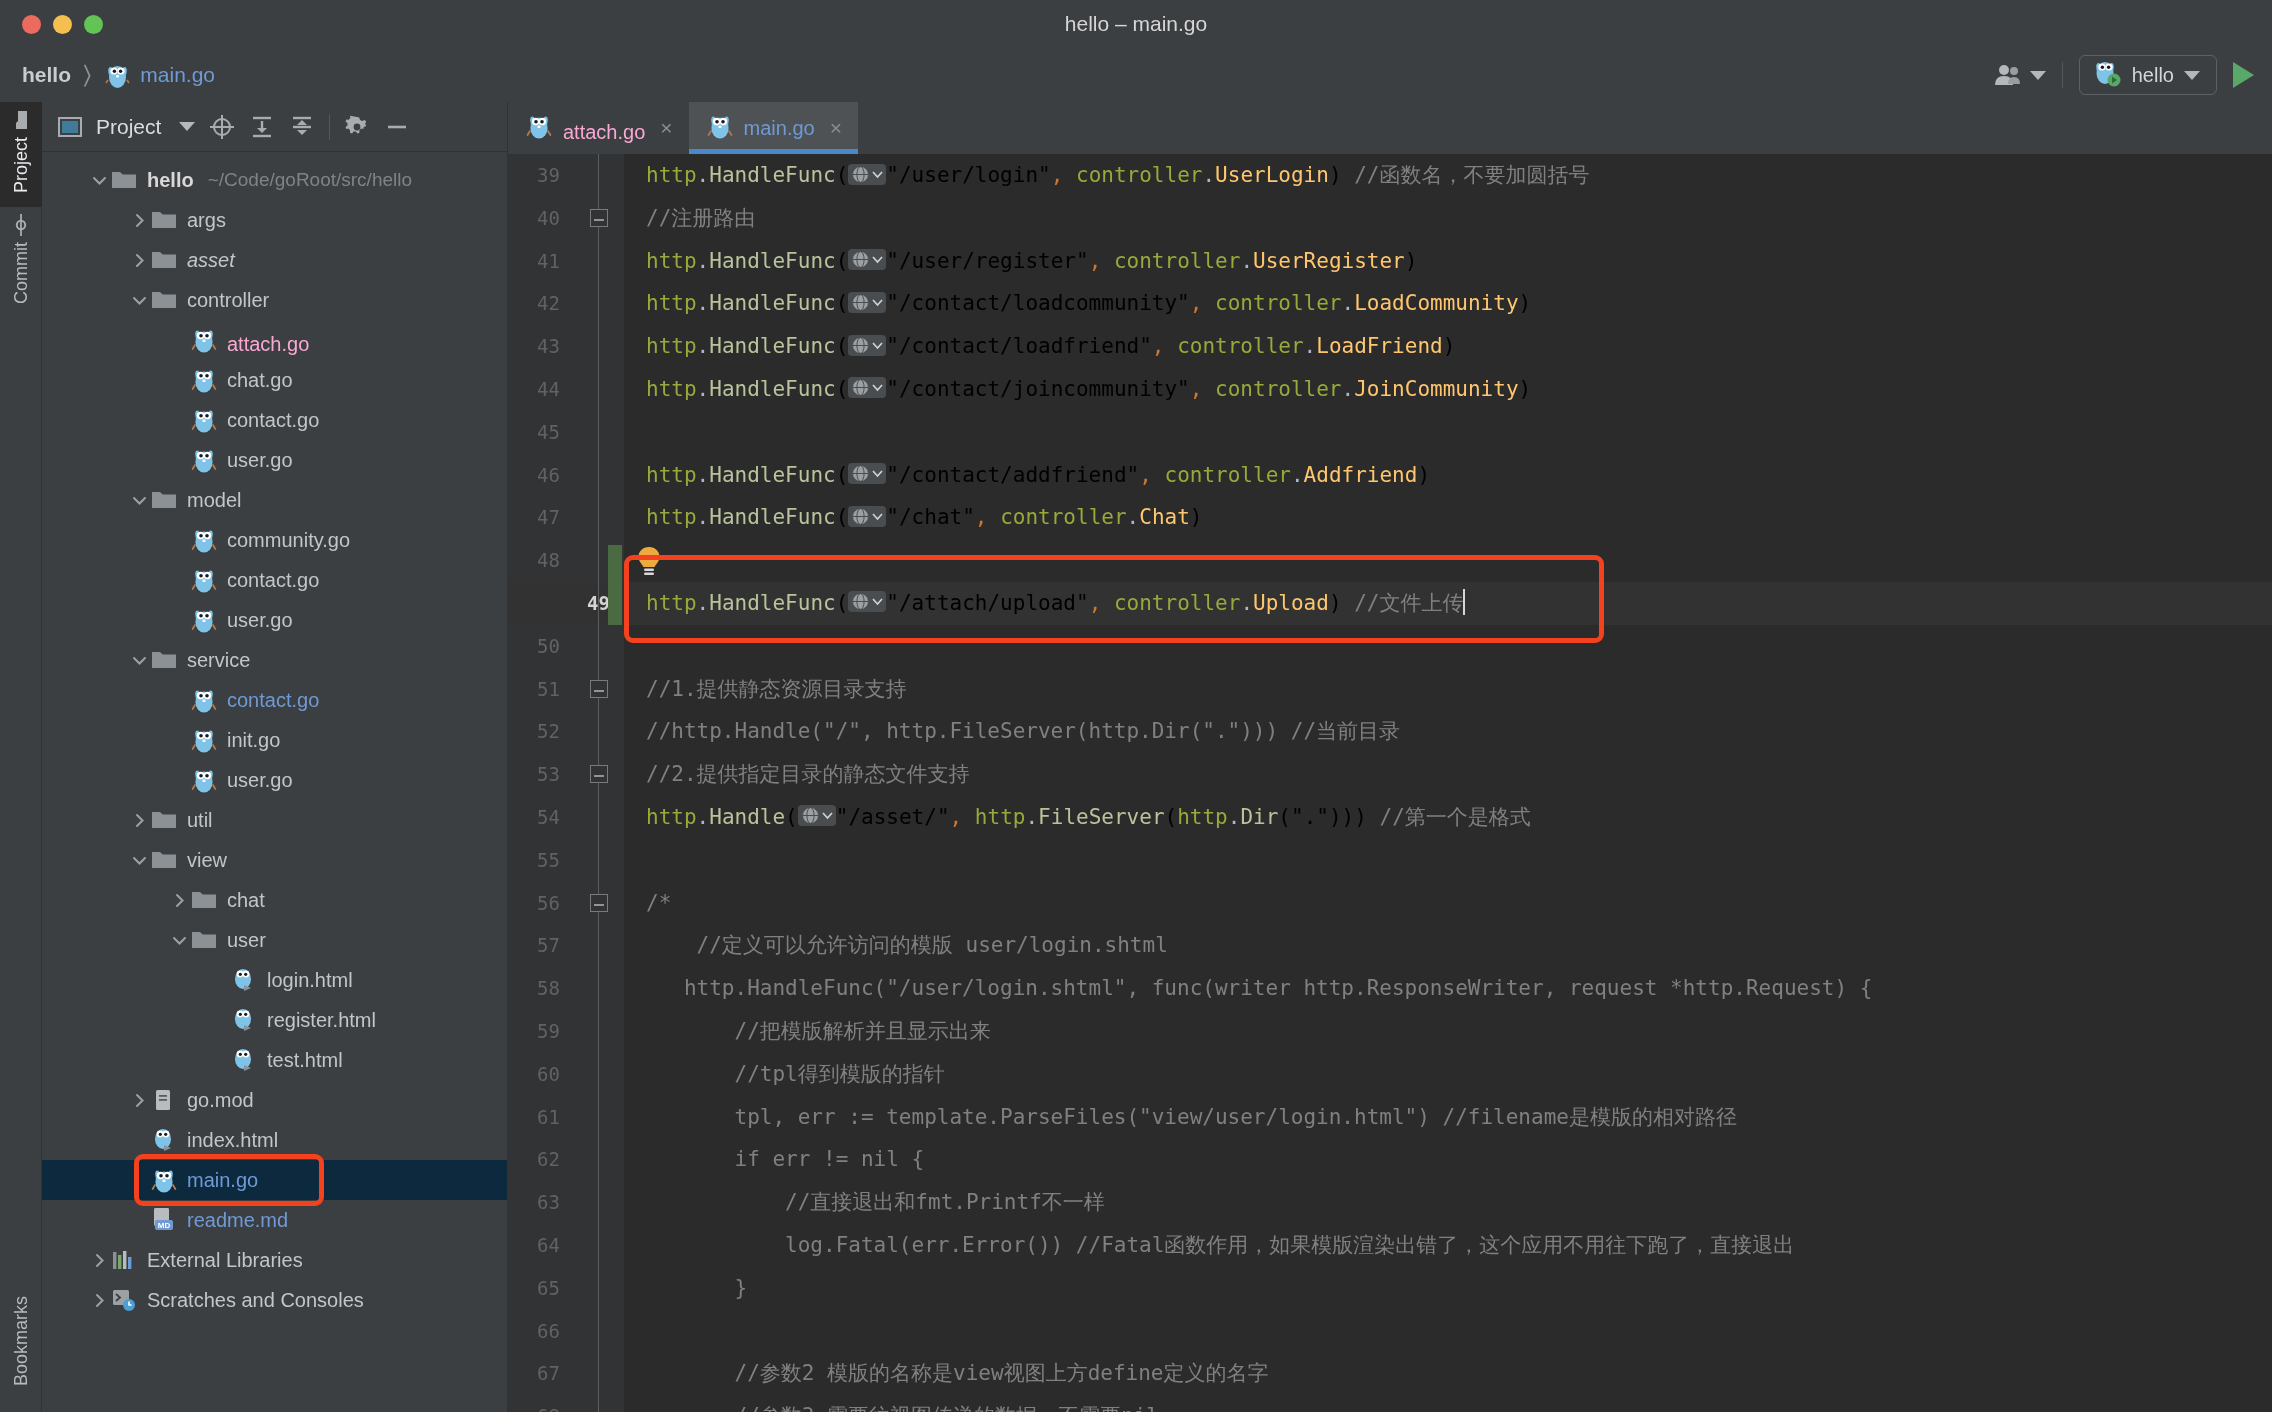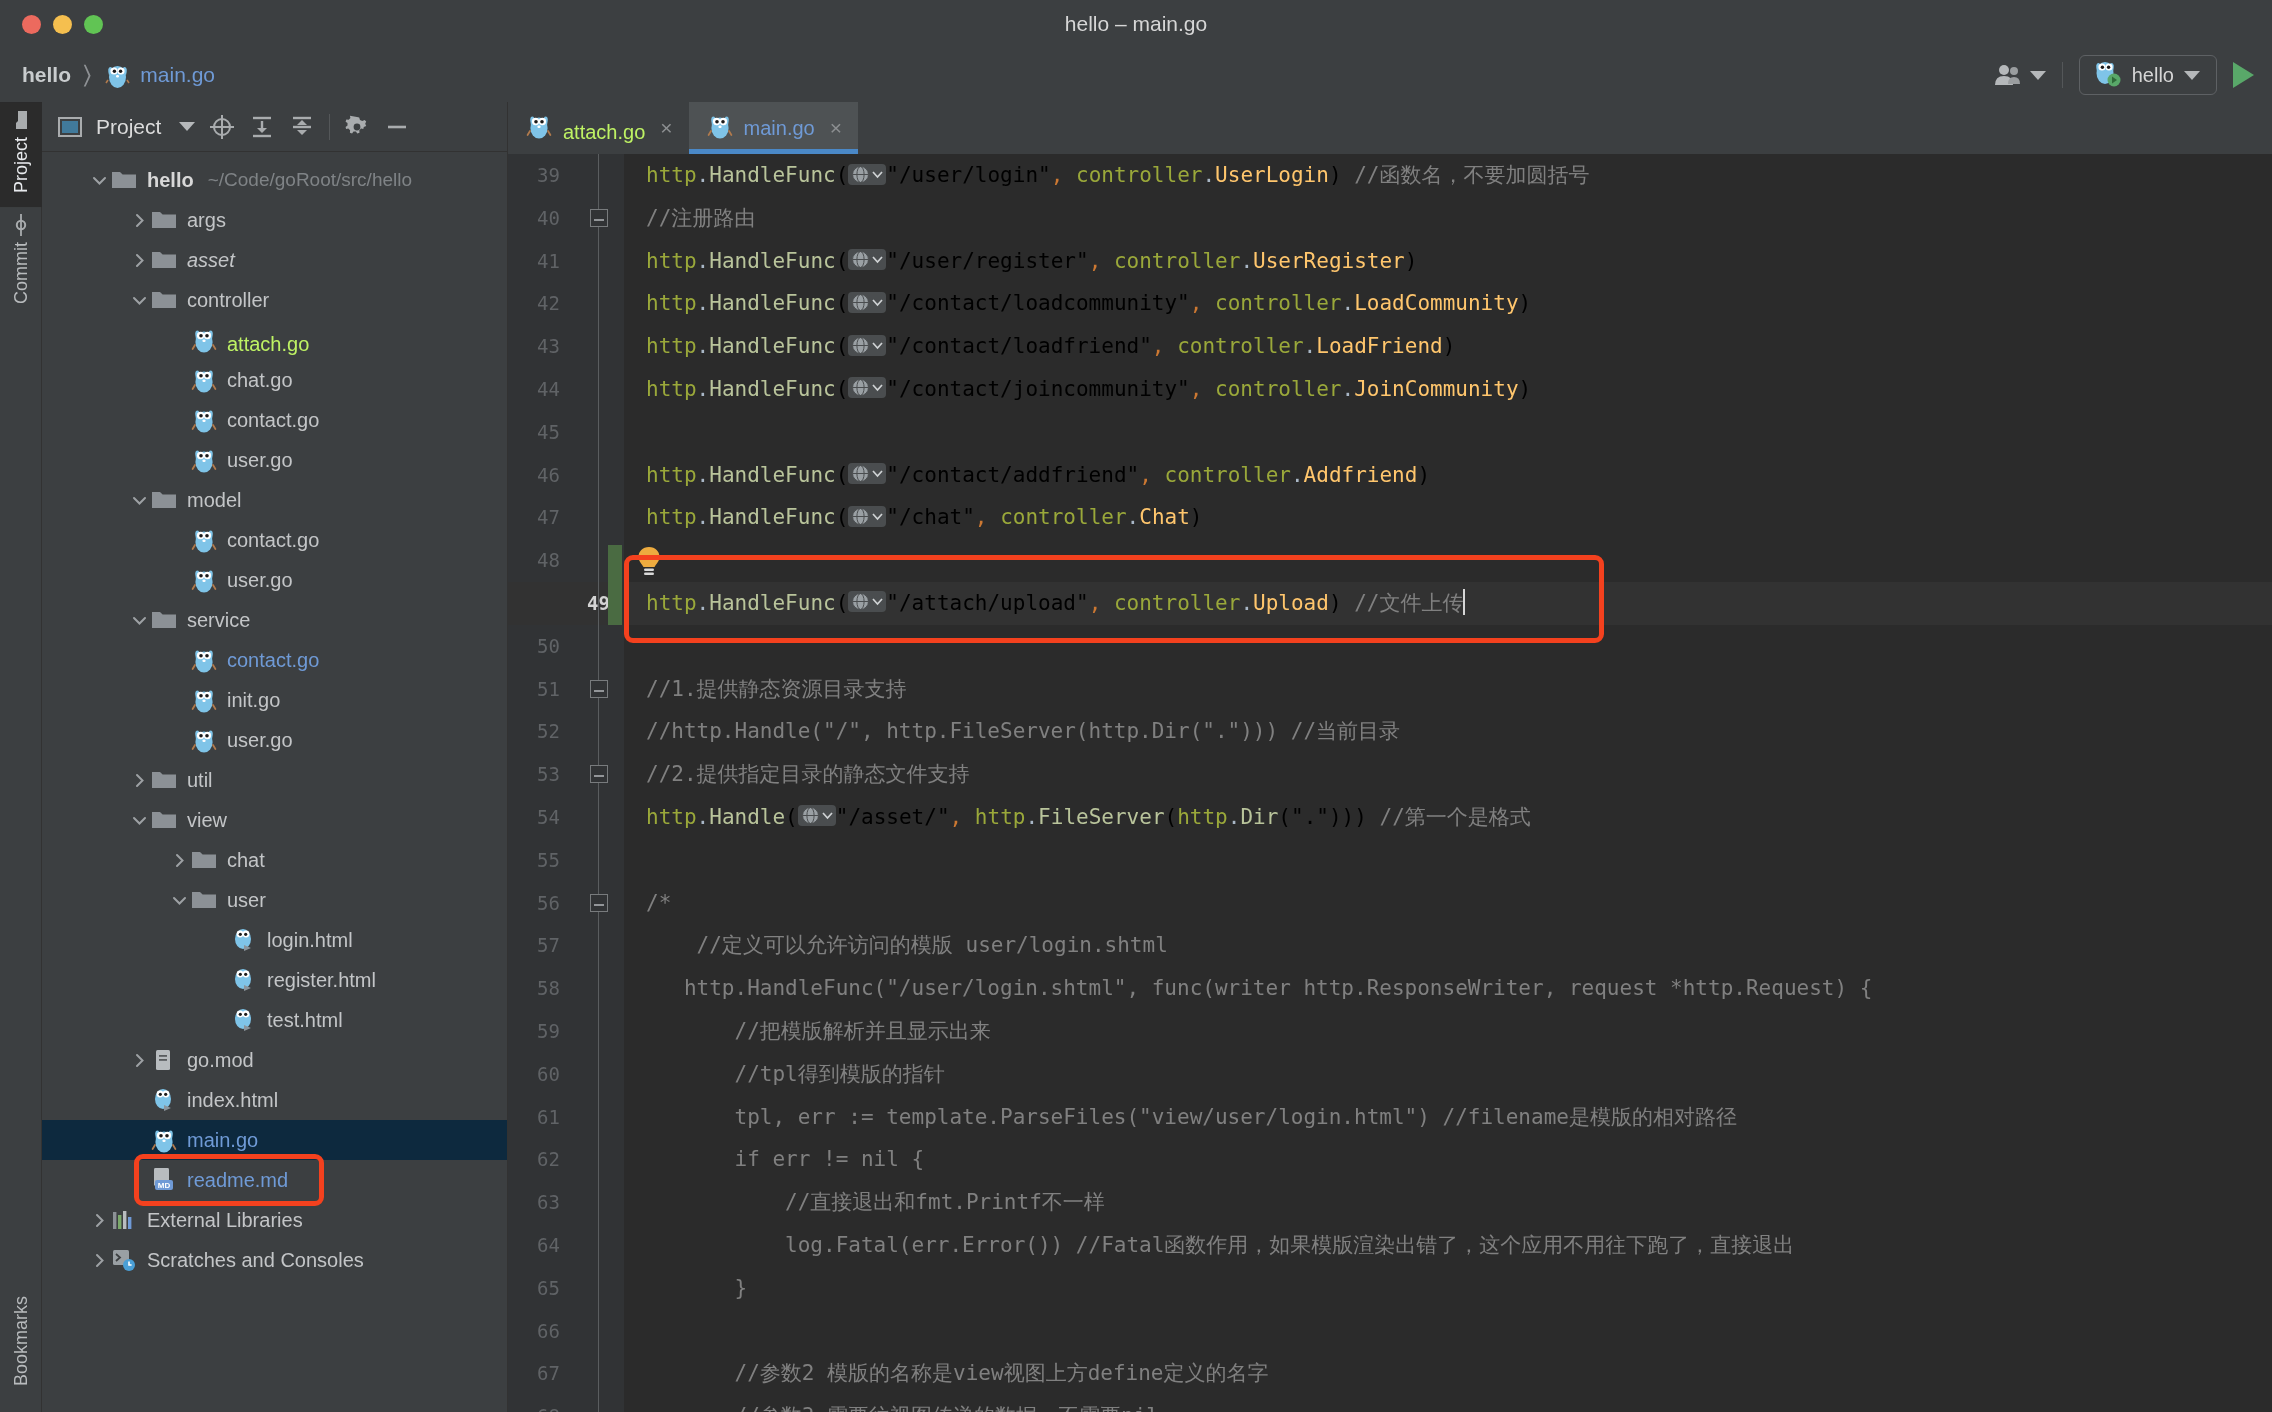--- a/index.html
+++ b/index.html
@@ -85,21 +85,21 @@
   .node {
     height: 40px; display: flex; align-items: center;
     font-size: 20px; color: #c3c5c7; white-space: nowrap; cursor: pointer;
   }
   .node.selected { background: #0d293e; }
   .arrow { width: 22px; flex: 0 0 22px; display: flex; align-items: center; justify-content: center; }
   .arrow svg { display: block; }
   .node-ico { width: 28px; flex: 0 0 28px; display: flex; align-items: center; justify-content: center; margin-right: 9px; }
   .node-label.bold { font-weight: bold; color: #d8d8d8; }
   .node-sub { color: #7f8386; margin-left: 14px; font-size: 19px; }
-  .c-green { color: #bef264; margin-top: 9px; }
+  .c-green { color: #f9a8d4; margin-top: 9px; }
   .c-blue { color: #6f9ad6; }
   .c-plain { color: #c3c5c7; }
 
   
   .editor { flex: 1 1 auto; display: flex; flex-direction: column; background: #2b2b2b; min-width: 0; }
   .tabbar { height: 52px; flex: 0 0 52px; background: #3c3f41; display: flex; align-items: stretch; }
   .tab {
     display: flex; align-items: center; gap: 11px; padding: 0 16px 0 18px;
     font-size: 20px; cursor: pointer; position: relative;
   }
@@ -419,20 +419,37 @@
               <svg width="15" height="15" viewBox="0 0 15 15">
                 <path d="M2 5 L7.5 10.5 L13 5" stroke="#9da1a4" stroke-width="2" fill="none" stroke-linecap="round"></path>
               </svg>
             </span>
             <span class="node-ico">
               <svg width="26" height="20" viewBox="0 0 26 20">
                 <path d="M1 2 h8 l2.6 2.6 h13.4 v13.4 h-24Z" fill="#8c9196"></path>
               </svg>
             </span>
             <span class="node-label c-plain">model</span>
+          </div>
+          <div class="node" style="padding-left: 126px;">
+            <span class="arrow"></span>
+            <span class="node-ico">
+              <svg width="26" height="28" viewBox="0 0 26 28">
+  <ellipse cx="13" cy="16" rx="8.6" ry="10.6" fill="#7fc4e8"></ellipse>
+  <path d="M5 13 Q3 5 6 4.5 Q9 4.5 9 10Z" fill="#7fc4e8"></path>
+  <path d="M21 13 Q23 5 20 4.5 Q17 4.5 17 10Z" fill="#7fc4e8"></path>
+  <circle cx="9.6" cy="9.5" r="3.7" fill="#fff"></circle>
+                <circle cx="16.4" cy="9.5" r="3.7" fill="#fff"></circle>
+  <circle cx="10" cy="9.8" r="1.8" fill="#1b1b1b"></circle>
+                <circle cx="16" cy="9.8" r="1.8" fill="#1b1b1b"></circle>
+  <rect x="11.4" y="13.5" width="3.2" height="2.4" rx="1.2" fill="#fff"></rect>
+  <path d="M4 19 L1.6 23 M22 19 L24.4 23" stroke="#b07a4d" stroke-width="1.8" fill="none" stroke-linecap="round"></path>
+</svg>
+            </span>
+            <span class="node-label c-plain">community.go</span>
           </div>
           <div class="node" style="padding-left: 126px;">
             <span class="arrow"></span>
             <span class="node-ico">
               <svg width="26" height="28" viewBox="0 0 26 28">
   <ellipse cx="13" cy="16" rx="8.6" ry="10.6" fill="#7fc4e8"></ellipse>
   <path d="M5 13 Q3 5 6 4.5 Q9 4.5 9 10Z" fill="#7fc4e8"></path>
   <path d="M21 13 Q23 5 20 4.5 Q17 4.5 17 10Z" fill="#7fc4e8"></path>
   <circle cx="9.6" cy="9.5" r="3.7" fill="#fff"></circle>
                 <circle cx="16.4" cy="9.5" r="3.7" fill="#fff"></circle>

